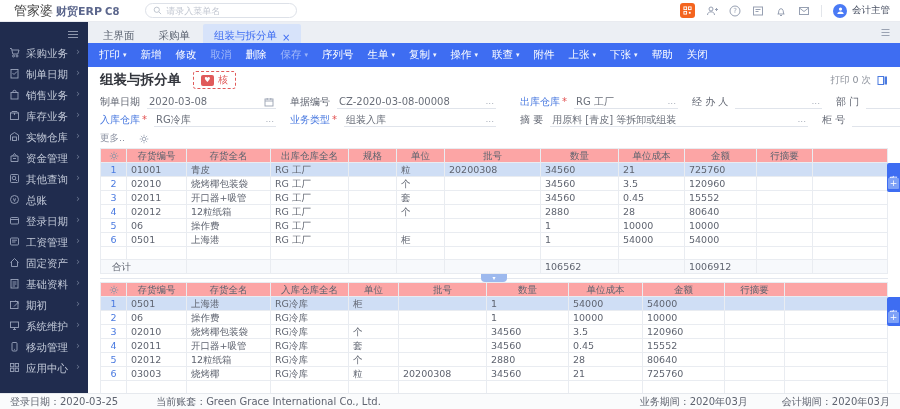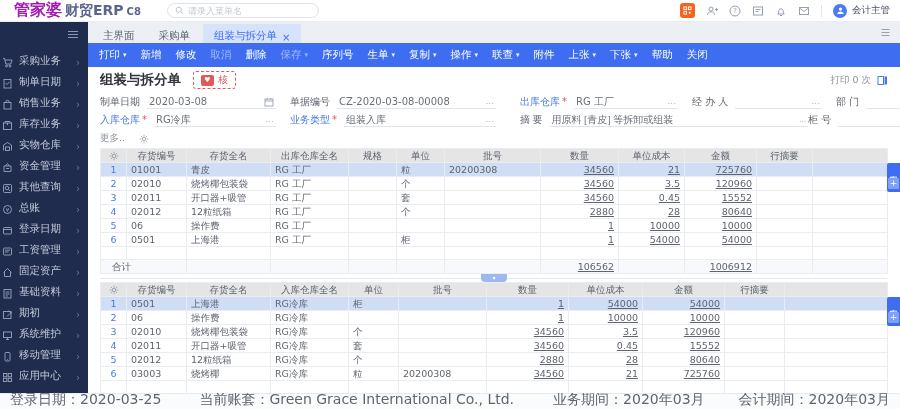--- a/index.html
+++ b/index.html
@@ -3,42 +3,42 @@
 <meta charset="utf-8">
 <style>
   *{margin:0;padding:0;box-sizing:border-box;}
   html,body{width:900px;height:409px;overflow:hidden;}
   body{font-family:"DejaVu Sans","Liberation Sans",sans-serif;font-size:11px;color:#333;background:#fff;}
   svg{display:block;}
 
   
   .topbar{height:22px;display:flex;align-items:center;padding:0 10px;background:#fff;border-bottom:1px solid #e9ebf0;}
   .logo{display:flex;align-items:baseline;gap:3px;margin-left:4px;cursor:default;}
-  .logo-main{font-weight:bold;color:#a21caf;font-size:16px;}
-  .logo-sub{font-weight:bold;color:#5b668c;font-size:14px;}
+  .logo-main{font-weight:normal;color:#404040;font-size:13px;}
+  .logo-sub{font-weight:bold;color:#5b668c;font-size:11px;}
   .logo-ed{font-weight:bold;color:#5b668c;font-size:10px;}
   .search{margin-left:26px;width:152px;height:15px;border:1px solid #dde1e8;border-radius:8px;display:flex;align-items:center;padding:0 7px;gap:4px;color:#b9bfca;background:#fff;}
   .search input{border:none;outline:none;flex:1;min-width:0;font-size:9px;color:#666;background:transparent;font-family:inherit;}
   .search input::placeholder{color:#c3c8d2;}
   .top-right{margin-left:auto;display:flex;align-items:center;gap:11px;color:#97a0b2;}
   .appbadge{width:15px;height:15px;background:#f4641e;border-radius:3px;display:flex;align-items:center;justify-content:center;}
   .hdr-divider{width:1px;height:12px;background:#e2e5ea;}
   .userchip{display:flex;align-items:center;gap:5px;cursor:pointer;}
   .avatar{width:14px;height:14px;border-radius:50%;background:#4a7af5;display:flex;align-items:center;justify-content:center;}
   .username{font-size:9.5px;color:#4a5264;}
 
   
   .main{display:flex;height:371px;}
 
   
   .sidebar{width:88px;background:#202c4e;flex-shrink:0;display:flex;flex-direction:column;color:#c3cad9;}
   .sb-top{height:25px;display:flex;justify-content:flex-end;align-items:center;padding:0 10px;}
   .burger{display:flex;flex-direction:column;gap:2px;cursor:pointer;}
   .burger i{display:block;width:10px;height:1px;background:#8e97ad;}
-  .sb-item{height:21px;display:flex;align-items:flex-end;padding:0 8px 0 2px;gap:6px;font-size:10.5px;cursor:pointer;white-space:nowrap;}
+  .sb-item{height:21px;display:flex;align-items:flex-start;padding:0 8px 0 9px;gap:6px;font-size:10.5px;cursor:pointer;white-space:nowrap;}
   .sb-item .sbicon{color:#9aa4bb;flex-shrink:0;}
   .sb-item .lbl{flex:1;overflow:hidden;}
   .sb-item .chev{color:#6c7792;font-size:10px;line-height:1;}
 
   
   .content{flex:1;min-width:0;display:flex;flex-direction:column;background:#eceff4;}
   .tabbar{height:21px;display:flex;align-items:flex-end;padding-left:4px;gap:2px;background:#eceff4;}
   .tab{height:19px;padding:0 11px;display:flex;align-items:flex-end;font-size:10.5px;color:#5a6270;cursor:pointer;gap:5px;}
   .tab.active{background:#d7e3fa;color:#3e6df2;border-radius:2px 2px 0 0;}
   .tab .x{font-size:10px;line-height:1;color:#3e6df2;}
@@ -64,49 +64,49 @@
   .field.req .flabel::after{content:"*";color:#e25050;margin-left:2px;}
   .fval{flex:1;min-width:0;border-bottom:1px solid #e0e4eb;color:#6a6f7a;display:flex;align-items:center;height:14px;gap:4px;padding:0 2px;}
   .vtext{flex:1;min-width:0;white-space:nowrap;overflow:hidden;font-size:10px;}
   .dots{color:#a9afbb;font-size:9px;line-height:1;flex-shrink:0;cursor:pointer;}
   .calic{color:#9aa2b2;flex-shrink:0;cursor:pointer;}
   .w-a{width:176px;margin-right:14px;}
   .w-b{width:206px;margin-right:24px;}
   .w-c{width:158px;margin-right:14px;}
   .w-d{width:130px;margin-right:14px;}
   .w-e{width:128px;}
-  .w-f{width:288px;font-family:Liberation Serif, serif;}
+  .w-f{width:288px;margin-right:14px;}
   .more-row{padding:2px 12px 3px;display:flex;align-items:center;gap:14px;color:#8a90a0;font-size:9.5px;}
   .more-row .gear{color:#9aa2b2;}
 
   
   .grids{flex:1;padding:0 12px 2px;display:flex;flex-direction:column;overflow:hidden;}
   .gridwrap{position:relative;}
   table{border-collapse:collapse;table-layout:fixed;width:100%;}
   th,td{border:1px solid #e9ecf1;height:13px;padding:0 4px;font-size:9.5px;font-weight:normal;color:#5f6470;overflow:hidden;white-space:nowrap;text-align:left;line-height:13px;}
-  thead th{background:#e5e5e5;color:#5d636e;text-align:center;padding:0 2px;}
-  td.r,th.r{text-align:right;text-decoration:underline;}
+  thead th{background:#fca5a5;color:#5d636e;text-align:center;padding:0 2px;}
+  td.r,th.r{}
   td.rowno{color:#4a7ae0;text-align:center;padding:0;}
   tr.sel td{background:#cfdef5;}
   tr.erow td{background:#fff;}
   tr.total td{background:#f7f9fc;border-top:1px solid #dfe3ea;}
   td.tot-label{padding-left:11px;color:#5f6470;}
   th.gearcell{padding:0;}
   th.gearcell .gear{margin:0 auto;color:#8d95a5;}
 
   .side-tab{position:absolute;right:-12px;top:15px;width:13px;background:#3e6df2;color:#fff;display:flex;flex-direction:column;align-items:center;padding:5px 0 3px;gap:4px;border-radius:2px 0 0 2px;cursor:pointer;z-index:3;}
   .side-tab .vtext2{writing-mode:vertical-rl;font-size:8.5px;letter-spacing:2px;line-height:1;}
   .side-tab .plus{background:#7ea1f7;width:11px;height:11px;display:flex;align-items:center;justify-content:center;font-size:9px;border-radius:1px;line-height:1;}
 
   .splitter{height:9px;display:flex;align-items:center;justify-content:center;position:relative;}
   .splitter::before{content:"";position:absolute;left:0;right:0;top:4px;height:1px;background:#e4e8ef;}
   .split-handle{position:relative;width:26px;height:8px;background:#9db9ee;border-radius:0 0 4px 4px;color:#fff;font-size:6px;display:flex;align-items:center;justify-content:center;cursor:pointer;line-height:1;}
 
   
-  .statusbar{height:16px;background:#fafbfc;border-top:1px solid #e6e9ee;display:flex;align-items:flex-end;padding:0 10px;font-size:14px;color:#5f6470;}
+  .statusbar{height:16px;background:#fafbfc;border-top:1px solid #e6e9ee;display:flex;align-items:flex-end;padding:0 10px;font-size:10px;color:#5f6470;}
   .sb-left{display:flex;gap:38px;}
   .sb-right{margin-left:auto;display:flex;gap:34px;}
   .statusbar b{font-weight:normal;color:#5f6470;}
 </style>
 </head>
 <body>
 
 <header class="topbar">
   <div class="logo">
     <span class="logo-main">管家婆</span>

